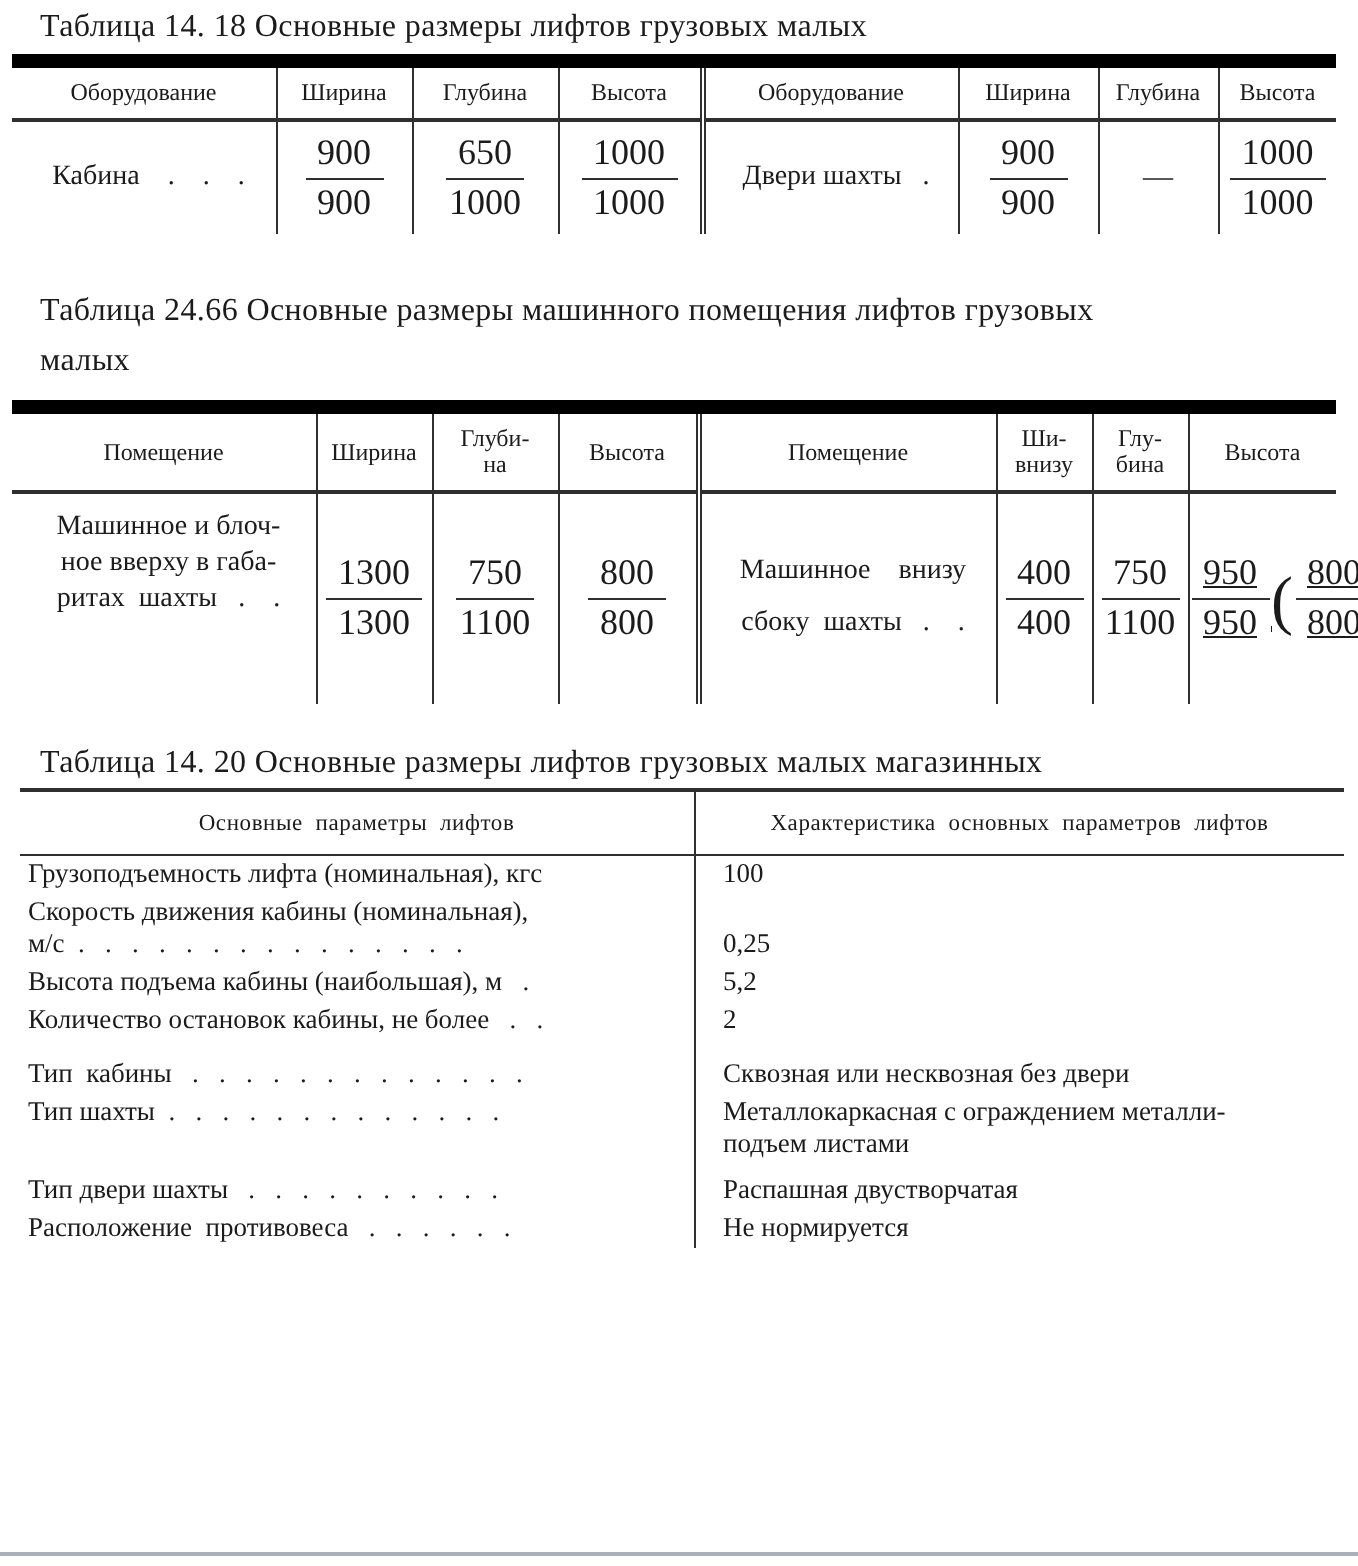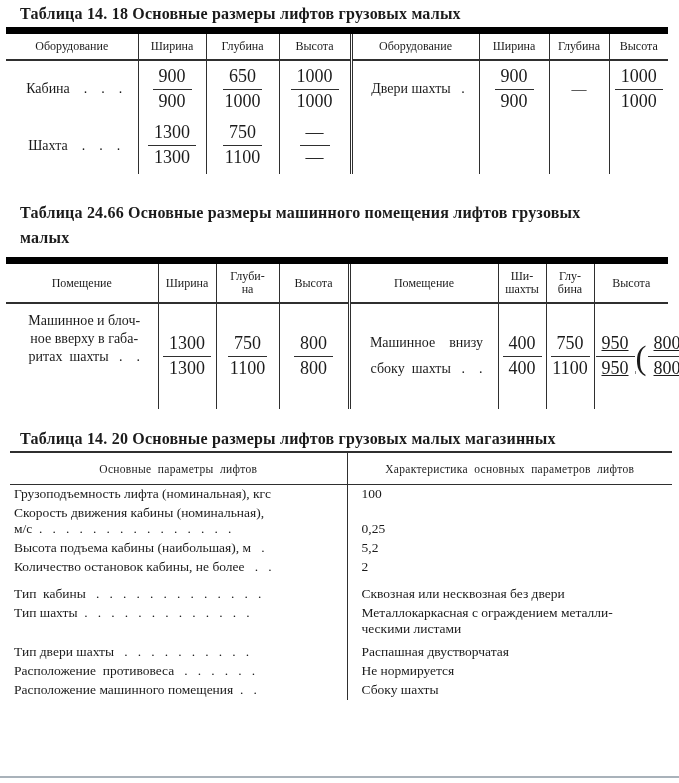--- a/index.html
+++ b/index.html
@@ -8,21 +8,21 @@
     background: #ffffff;
     color: #1b1b1b;
     font-family: "Liberation Serif", "DejaVu Serif", serif;
     position: relative;
     overflow: hidden;
   }
   .page { position: absolute; inset: 0; }
 
   
   .tbl-title {
-    font-weight: bold;
+    font-weight: normal;
     font-size: 16px;
     letter-spacing: 0.2px;
     margin: 0 0 0 20px;
     white-space: pre-line;
   }
   #title-18 { padding-top: 5px; margin-bottom: 4px; }
   #title-19 { margin-top: 26px; margin-bottom: 7px; line-height: 25px; }
   #title-20 { margin-top: 21px; margin-bottom: 3px; }
 
   
@@ -151,36 +151,20 @@
         <td>
           <span class="frac"><span class="num">900</span><span class="den">900</span></span>
         </td>
         <td>
           <span class="dash">—</span>
         </td>
         <td>
           <span class="frac"><span class="num">1000</span><span class="den">1000</span></span>
         </td>
       </tr>
-      <tr>
-        <td class="lbl">Шахта    .    .    .</td>
-        <td>
-          <span class="frac"><span class="num">1300</span><span class="den">1300</span></span>
-        </td>
-        <td>
-          <span class="frac"><span class="num">750</span><span class="den">1100</span></span>
-        </td>
-        <td>
-          <span class="frac"><span class="num">—</span><span class="den">—</span></span>
-        </td>
-        <td class="sep"></td>
-        <td></td>
-        <td></td>
-        <td></td>
-      </tr>
     </tbody>
   </table>
 
   <h1 class="tbl-title" id="title-19">Таблица 24.66 Основные размеры машинного помещения лифтов грузовых
 малых</h1>
 
   <table class="dim-table t19">
     <colgroup>
       <col style="width:152px">
         <col style="width:58px">
@@ -193,21 +177,21 @@
     </colgroup>
     <thead>
       <tr>
         <th>Помещение</th>
         <th>Ширина</th>
         <th>Глуби-
 на</th>
         <th>Высота</th>
         <th class="sep">Помещение</th>
         <th>Ши-
-шахты</th>
+внизу</th>
         <th>Глу-
 бина</th>
         <th>Высота</th>
       </tr>
     </thead>
     <tbody>
       <tr>
         <td class="lbl">Машинное и блоч-
 ное вверху в габа-
 ритах  шахты   .    .</td>
@@ -277,31 +261,27 @@
         <td class="label">Количество остановок кабины, не более   .   .</td>
         <td class="value">2</td>
       </tr>
       <tr class="gap-lg">
         <td class="label">Тип  кабины   .   .   .   .   .   .   .   .   .   .   .   .   .</td>
         <td class="value">Сквозная или несквозная без двери</td>
       </tr>
       <tr>
         <td class="label">Тип шахты  .   .   .   .   .   .   .   .   .   .   .   .   .</td>
         <td class="value">Металлокаркасная с ограждением металли-
-ческими листами</td>
+подъем листами</td>
       </tr>
       <tr class="gap-md">
         <td class="label">Тип двери шахты   .   .   .   .   .   .   .   .   .   .</td>
         <td class="value">Распашная двустворчатая</td>
       </tr>
       <tr>
         <td class="label">Расположение  противовеса   .   .   .   .   .   .</td>
         <td class="value">Не нормируется</td>
       </tr>
-      <tr>
-        <td class="label">Расположение машинного помещения  .   .</td>
-        <td class="value">Сбоку шахты</td>
-      </tr>
     </tbody>
   </table>
 
   <div class="bottom-rule"></div>
 </div>
 
 </body></html>

